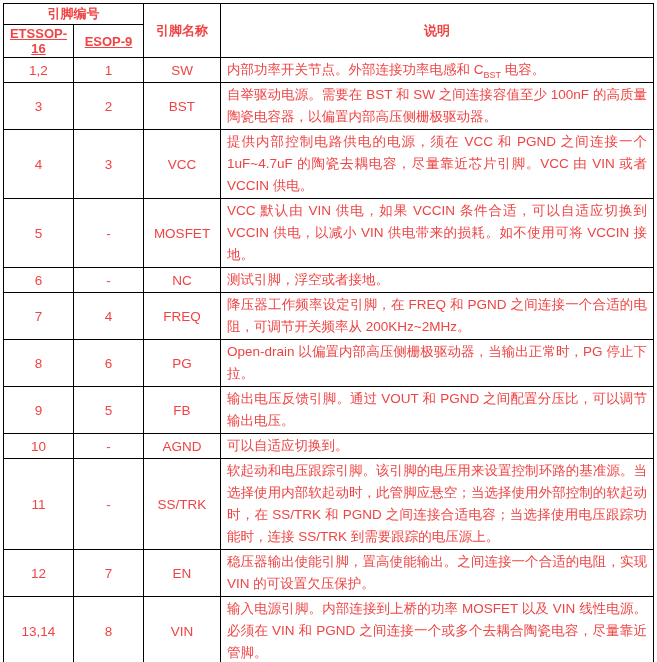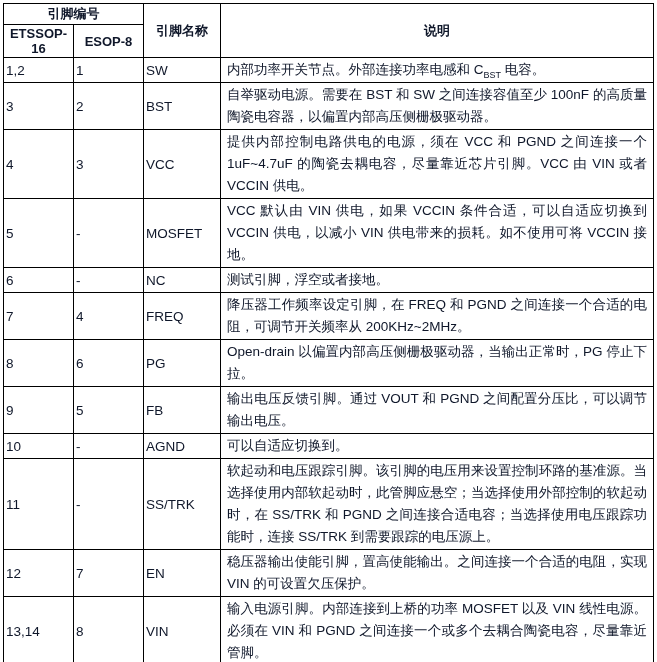--- a/index.html
+++ b/index.html
@@ -2,21 +2,21 @@
 <html><head>
 <meta charset="utf-8">
 <style>
   html, body { margin: 0; padding: 0; background: #ffffff; }
   .page {
     width: 657px;
     height: 662px;
     box-sizing: border-box;
     padding: 3px;
     font-family: "Liberation Sans", "DejaVu Sans", sans-serif;
-    color: #0f172a;
+    color: #ef4444;
     background: #ffffff;
     overflow: hidden;
   }
   table.pin-table {
     border-collapse: collapse;
     width: 650px;
     table-layout: fixed;
   }
   .pin-table th, .pin-table td {
     border: 1px solid #000000;
@@ -25,22 +25,23 @@
   }
   .pin-table th {
     font-weight: bold;
     font-size: 13px;
     text-align: center;
     vertical-align: middle;
     padding: 1px 2px;
     background: #ffffff;
   }
   thead tr.hdr-top th { height: 19px; }
-  thead tr.hdr-sub th { height: 18px; }
+  thead tr.hdr-sub th { height: 18px; text-decoration: underline; }
   td.c-num, td.c-name {
+    text-align: center;
     vertical-align: middle;
     font-size: 13.5px;
     padding: 1px 2px;
     white-space: nowrap;
   }
   td.c-desc {
     font-size: 13.5px;
     line-height: 22px;
     padding: 1px 6px;
     text-align: justify;
@@ -64,21 +65,21 @@
       <col style="width:433px">
     </colgroup>
     <thead>
       <tr class="hdr-top">
         <th colspan="2">引脚编号</th>
         <th rowspan="2">引脚名称</th>
         <th rowspan="2">说明</th>
       </tr>
       <tr class="hdr-sub">
         <th>ETSSOP-16</th>
-        <th>ESOP-8</th>
+        <th>ESOP-9</th>
       </tr>
     </thead>
     <tbody id="rows">
         <tr>
           <td class="c-num">1,2</td>
           <td class="c-num">1</td>
           <td class="c-name">SW</td>
           <td class="c-desc"><span>内部功率开关节点。外部连接功率电感和 C</span><sub class="subsc">BST</sub><span> 电容。</span></td>
         </tr>
         <tr>

